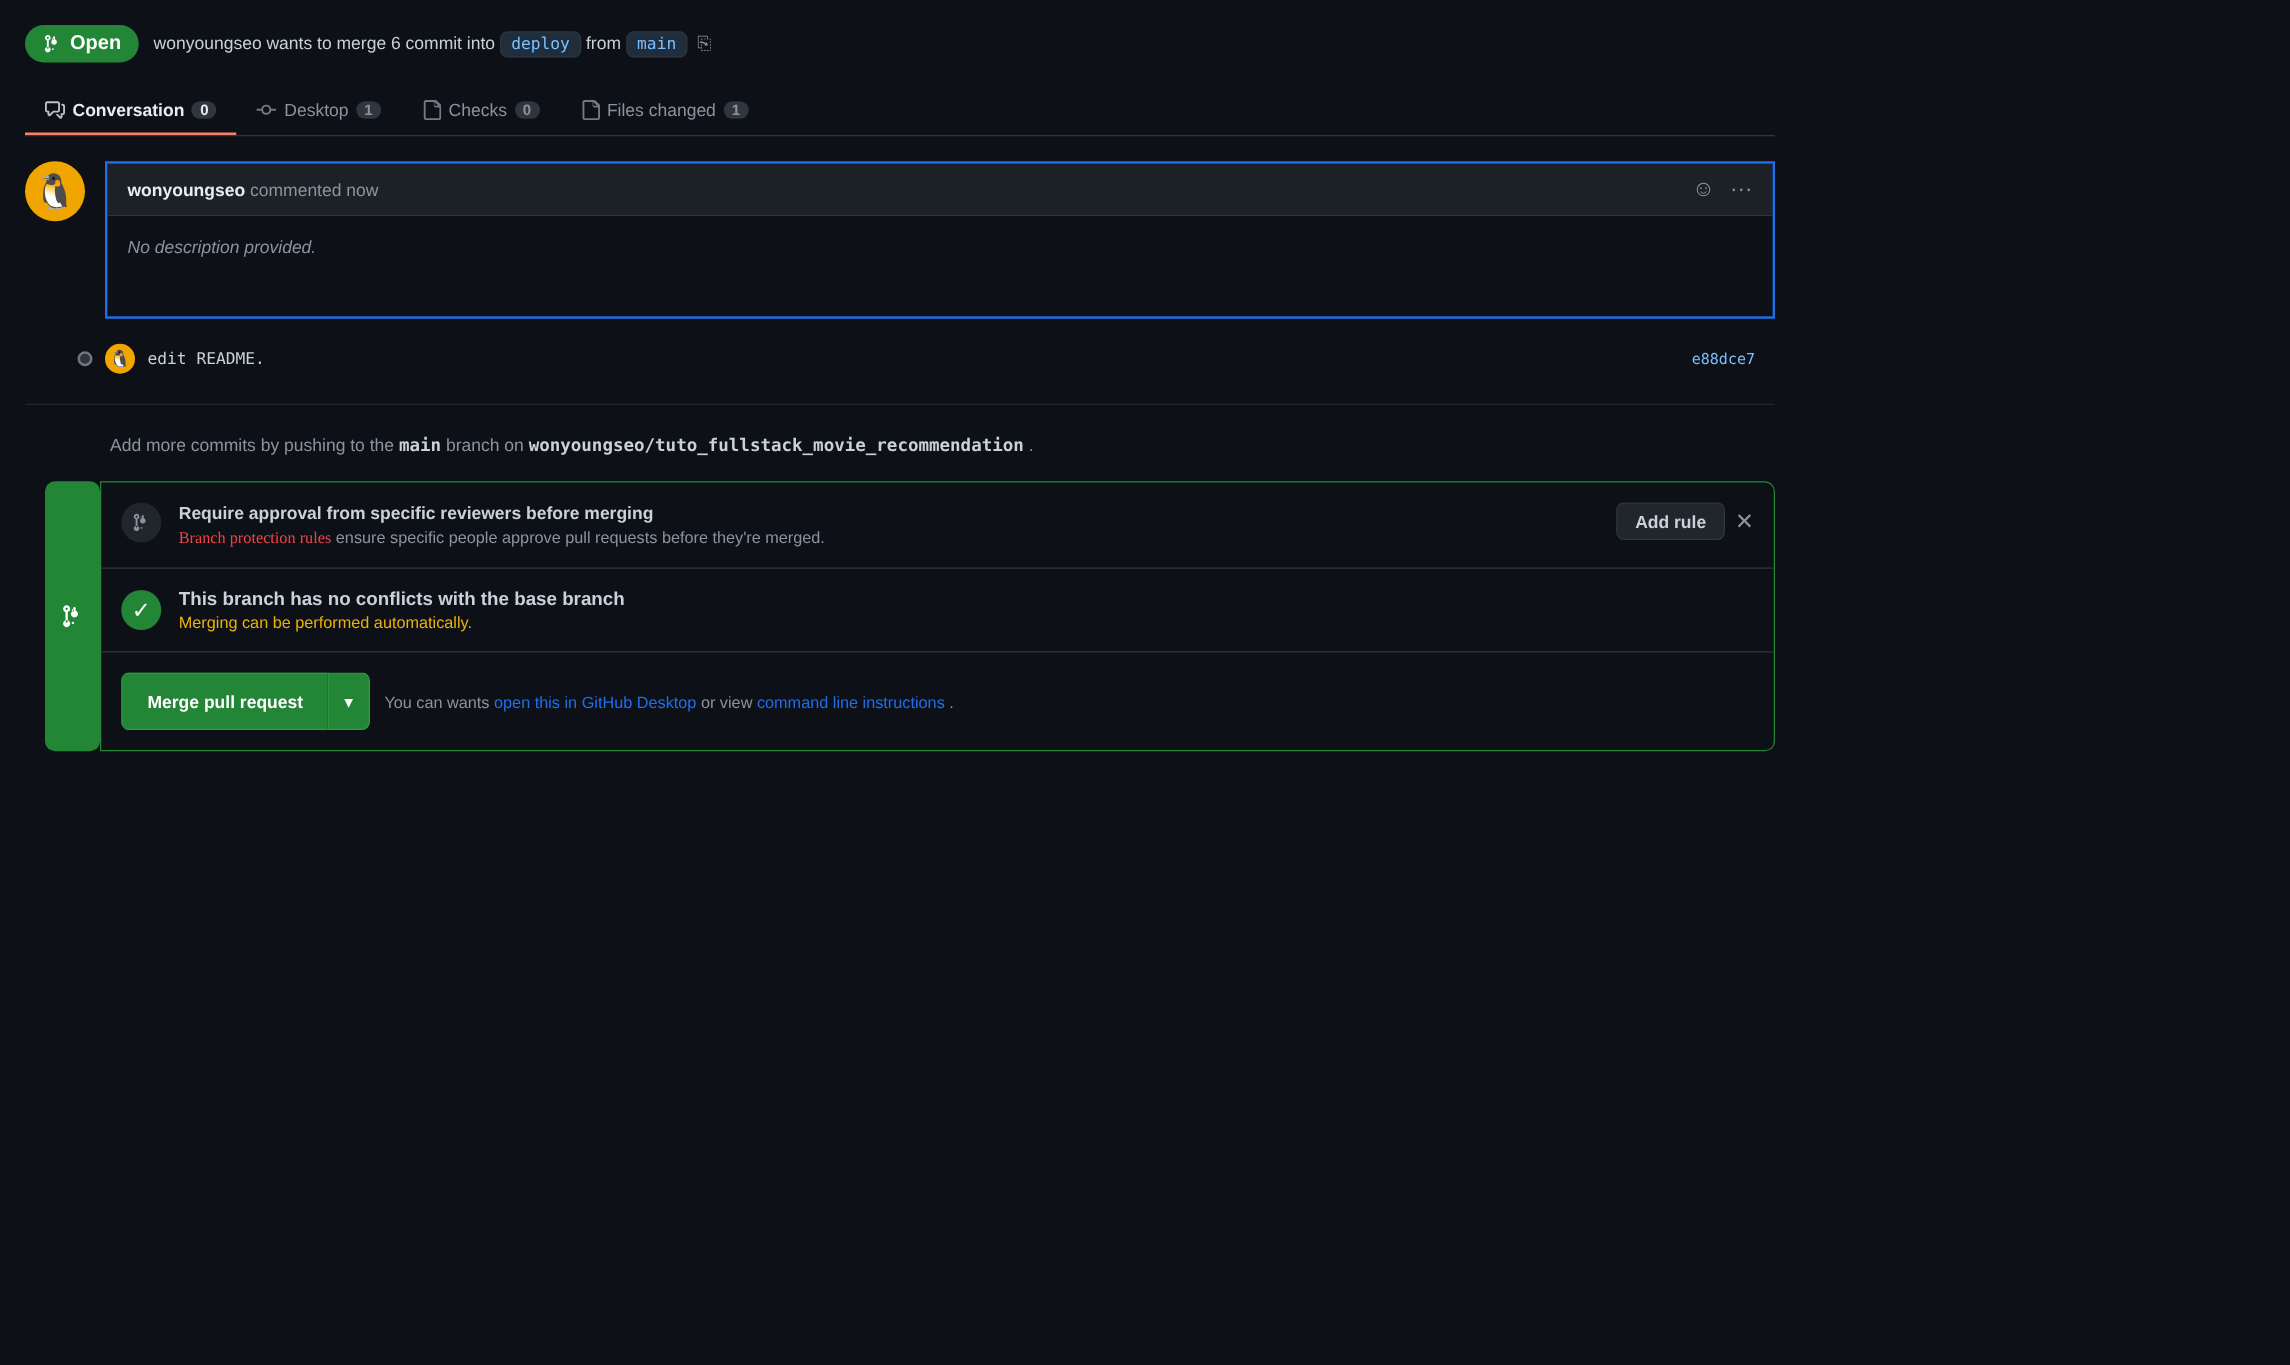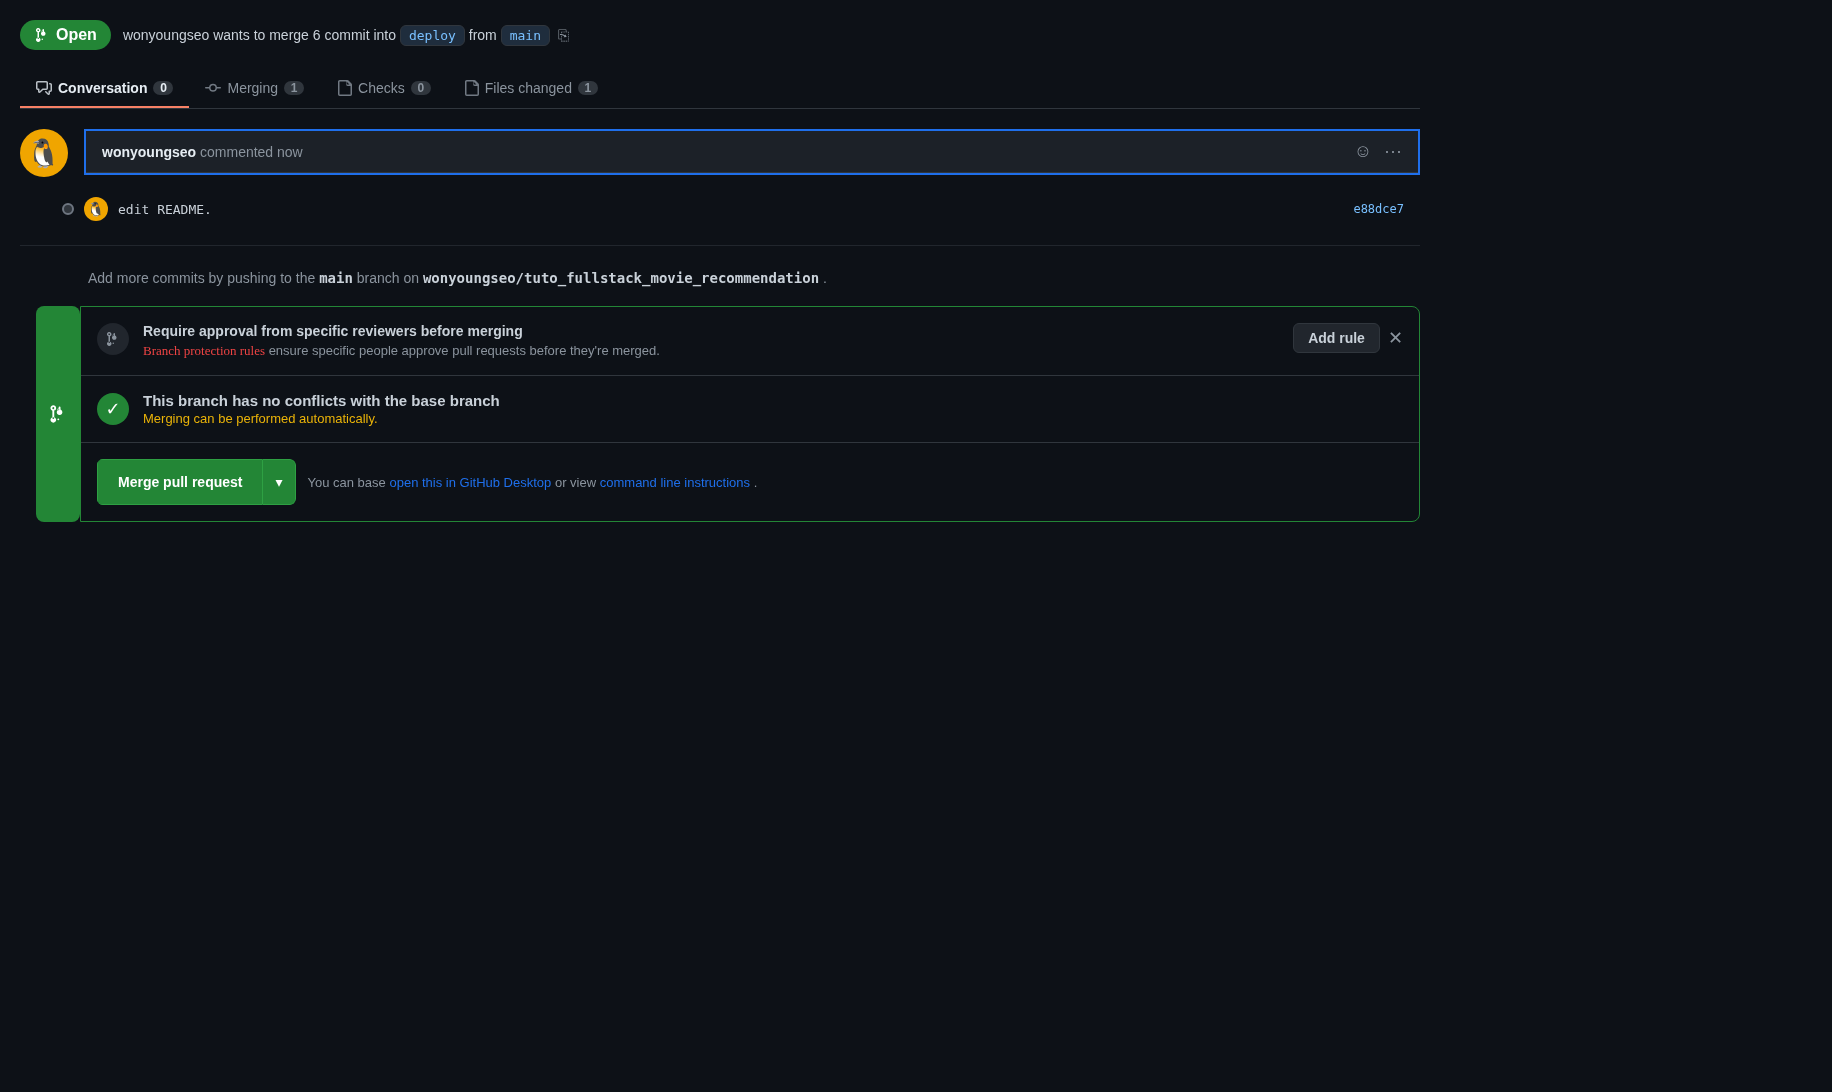--- a/index.html
+++ b/index.html
@@ -338,21 +338,21 @@
       <svg viewBox="0 0 16 16">
         <path d="M1.75 1h8.5c.966 0 1.75.784 1.75 1.75v5.5A1.75 1.75 0 0 1 10.25 10H7.061l-2.574 2.573A1.458 1.458 0 0 1 2 11.543V10h-.25A1.75 1.75 0 0 1 0 8.25v-5.5C0 1.784.784 1 1.75 1zM1.5 2.75v5.5c0 .138.112.25.25.25h1a.75.75 0 0 1 .75.75v2.19l2.72-2.72a.749.749 0 0 1 .53-.22h3.5a.25.25 0 0 0 .25-.25v-5.5a.25.25 0 0 0-.25-.25h-8.5a.25.25 0 0 0-.25.25zm13 2a.25.25 0 0 0-.25-.25h-.5a.75.75 0 0 1 0-1.5h.5c.966 0 1.75.784 1.75 1.75v5.5A1.75 1.75 0 0 1 14.25 12H14v1.543a1.457 1.457 0 0 1-2.487 1.03L9.22 12.28a.749.749 0 1 1 1.06-1.06l2.22 2.22v-2.19a.75.75 0 0 1 .75-.75h1a.25.25 0 0 0 .25-.25z"></path>
       </svg>
       <span>Conversation</span>
       <span class="tab-count">0</span>
     </div>
     <div class="tab">
       <svg viewBox="0 0 16 16">
         <path d="M11.93 8.5a4.002 4.002 0 0 1-7.86 0H.75a.75.75 0 0 1 0-1.5h3.32a4.002 4.002 0 0 1 7.86 0h3.32a.75.75 0 0 1 0 1.5zm-1.43-.75a2.5 2.5 0 1 0-5 0 2.5 2.5 0 0 0 5 0z"></path>
       </svg>
-      <span>Merging</span>
+      <span>Desktop</span>
       <span class="tab-count">1</span>
     </div>
     <div class="tab">
       <svg viewBox="0 0 16 16">
         <path d="M2 1.75C2 .784 2.784 0 3.75 0h7.586c.464 0 .909.184 1.237.513l2.914 2.914c.329.328.513.773.513 1.237v9.586A1.75 1.75 0 0 1 14.25 16h-10.5A1.75 1.75 0 0 1 2 14.25Zm1.75-.25a.25.25 0 0 0-.25.25v12.5c0 .138.112.25.25.25h10.5a.25.25 0 0 0 .25-.25V6h-2.75A1.75 1.75 0 0 1 10 4.25V1.5Zm6.75.062V4.25c0 .138.112.25.25.25h2.688l-.011-.013-2.914-2.914-.013-.011Z"></path>
       </svg>
       <span>Checks</span>
       <span class="tab-count">0</span>
     </div>
     <div class="tab">
@@ -371,20 +371,23 @@
     <div class="comment-box">
       <div class="comment-header">
         <div class="comment-header-left">
           <strong>wonyoungseo</strong>
           <span> <span>commented now</span></span>
         </div>
         <div class="comment-header-right">
           <span class="emoji-icon">☺</span>
           <span class="more-icon">···</span>
         </div>
+      </div>
+      <div class="comment-body">
+        <span>No description provided.</span>
       </div>
     </div>
   </div>
 
   <div style="margin-top: 20px; margin-left: 24px; display: flex; align-items: center; gap: 10px; padding-left: 18px; position: relative;">
     <div style="width: 12px; height: 12px; border-radius: 50%; background: #30363d; border: 2px solid #6e7681; flex-shrink: 0;"></div>
     <div style="width: 24px; height: 24px; border-radius: 50%; background: #f0a500; display: flex; align-items: center; justify-content: center; font-size: 14px; flex-shrink: 0;">
       <span>🐧</span>
     </div>
     <span style="font-family: monospace; font-size: 13px; color: #c9d1d9;">edit README.</span>
@@ -437,21 +440,21 @@
           <div class="no-conflicts-sub">Merging can be performed automatically.</div>
         </div>
       </div>
 
       <div class="merge-btn-row">
         <div class="merge-btn-group">
           <button class="merge-btn">Merge pull request</button>
           <button class="merge-btn-dropdown">▾</button>
         </div>
         <span class="merge-alt-text">
-          <span>You can base</span>
+          <span>You can wants</span>
           <a href="#">open this in GitHub Desktop</a>
           <span> <span>or view</span> </span>
           <a href="#">command line instructions</a>
           <span>.</span>
         </span>
       </div>
     </div>
   </div>
 </div>
 

